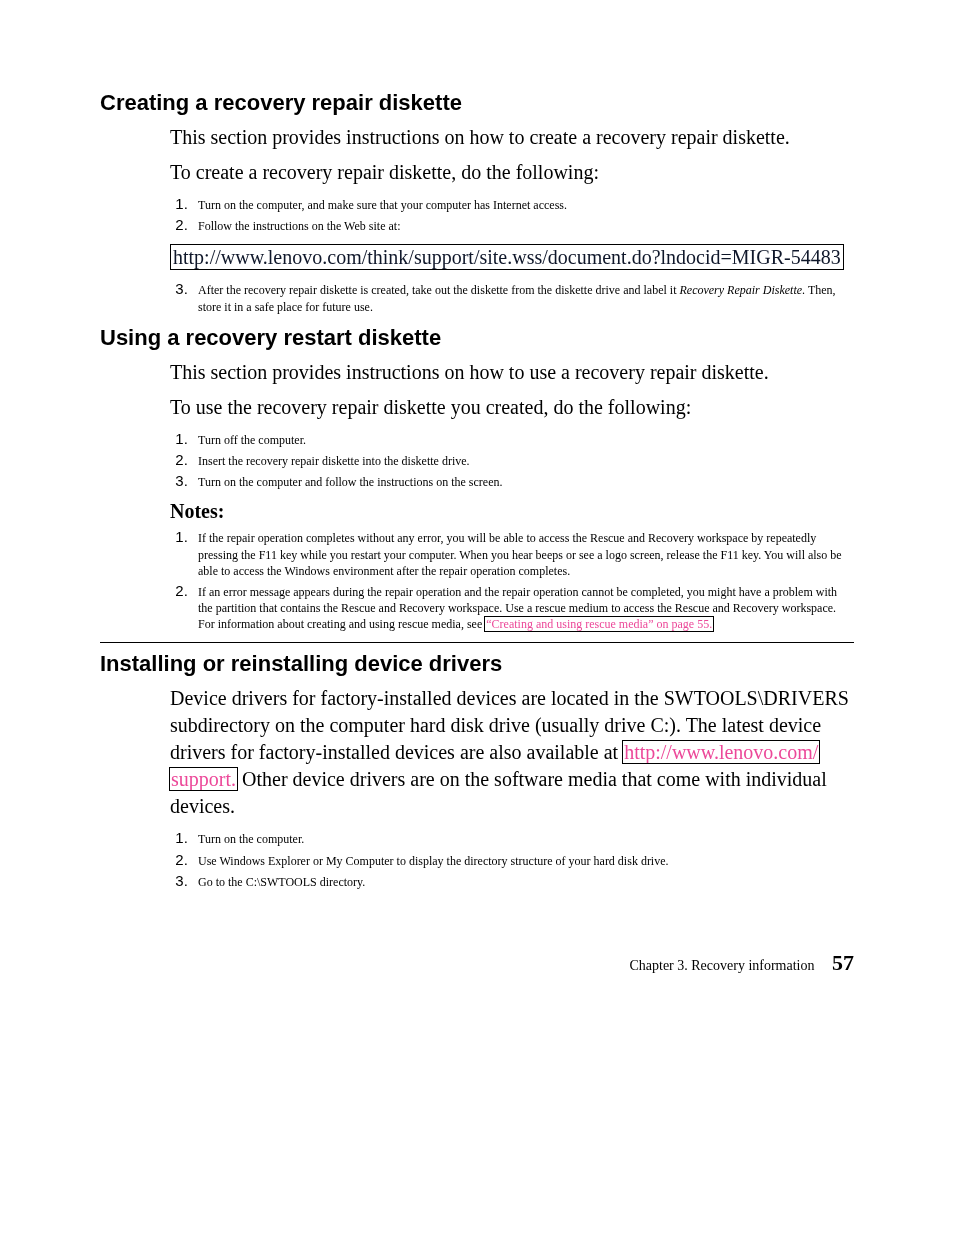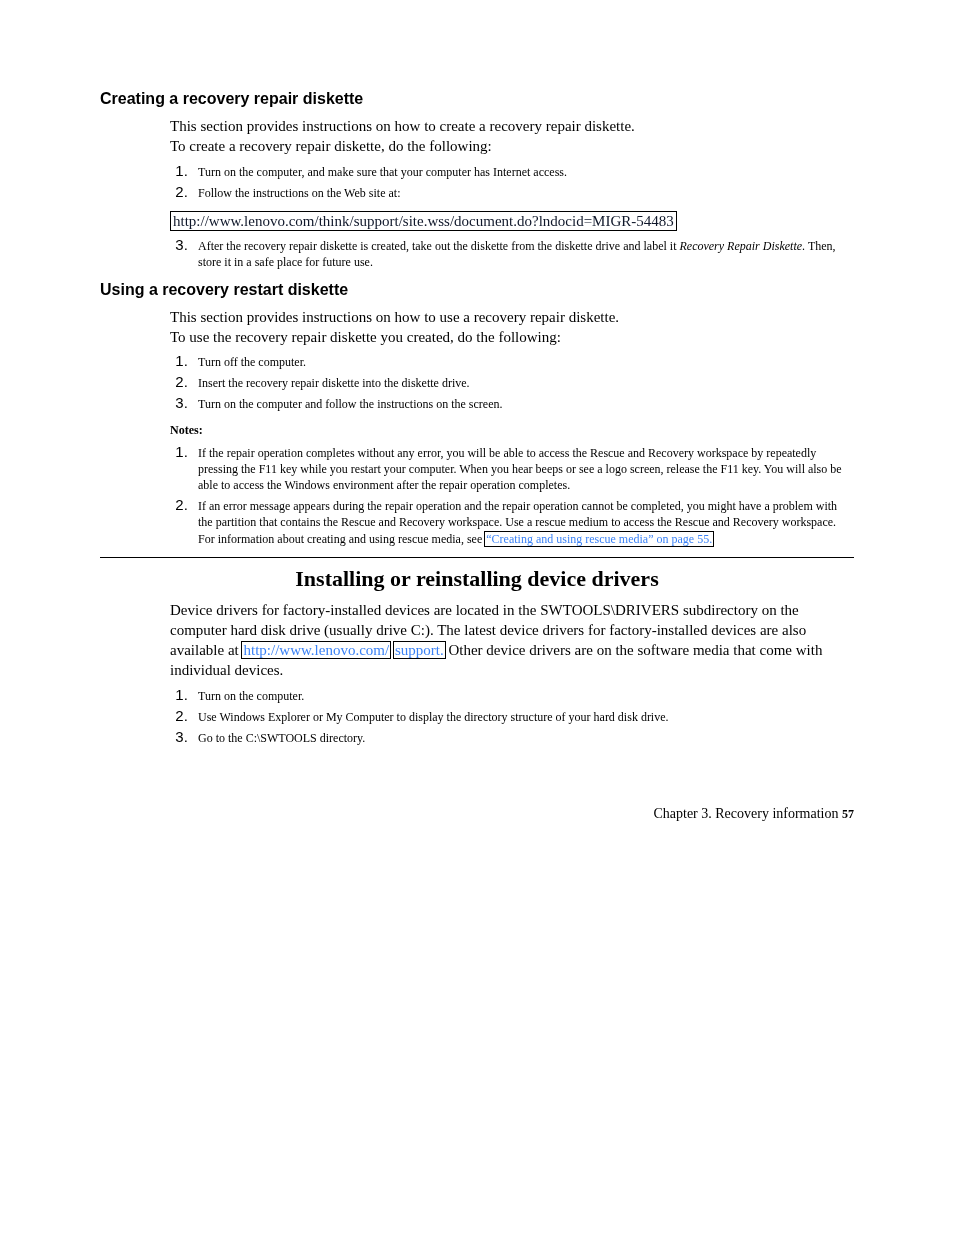--- a/index.html
+++ b/index.html
@@ -10,42 +10,41 @@
     color: #000;
     width: 954px;
   }
   .page {
     padding: 90px 100px 60px 100px;
     box-sizing: border-box;
   }
   .heading2 {
     font-family: Helvetica, Arial, sans-serif;
     font-weight: bold;
-    font-size: 16px;
+    font-size: 22px;
     margin: 0 0 8px 0;
   }
   .heading1 {
-    font-family: Liberation Serif, serif;
+    font-family: Liberation Sans, sans-serif;
     font-weight: bold;
     font-size: 22px;
     margin: 16px 0 8px 0;
-    text-align: center;
   }
   .hr {
     border: none;
     border-top: 1.5px solid #000;
     margin: 4px 0 8px 0;
   }
   .body-block {
     margin-left: 70px;
   }
   p {
-    font-size: 15px;
+    font-size: 20px;
     line-height: 1.35;
-    margin: 0 0;
+    margin: 8px 0;
   }
   ol {
     margin: 4px 0 10px 0;
     padding-left: 22px;
   }
   ol li {
     font-size: 12px;
     line-height: 1.35;
     padding-left: 6px;
     margin: 2px 0;
@@ -56,43 +55,43 @@
   }
   .link {
     color: #0f172a;
     text-decoration: none;
     border: 1px solid #000;
     padding: 0 2px;
     display: inline-block;
     line-height: 1.2;
   }
   .link-box {
-    color: #3b82f6;
+    color: #ec4899;
     text-decoration: none;
     outline: 1px solid #000;
     padding: 0 1px;
   }
   .italic {
     font-style: italic;
   }
   .notes-label {
     font-weight: bold;
-    font-size: 12px;
+    font-size: 20px;
     margin: 8px 0 2px 0;
   }
   .footer {
     font-size: 14px;
     text-align: right;
     margin-top: 60px;
     font-family: Georgia, 'Times New Roman', serif;
   }
   .footer .pn {
     font-weight: bold;
-    font-size: 12px;
-    margin-left: 0;
+    font-size: 22px;
+    margin-left: 14px;
   }
 </style>
 </head>
 <body>
 
 <div class="page">
 
   <h2 class="heading2">Creating a recovery repair diskette</h2>
   <div class="body-block">
     <p>This section provides instructions on how to create a recovery repair diskette.</p>

